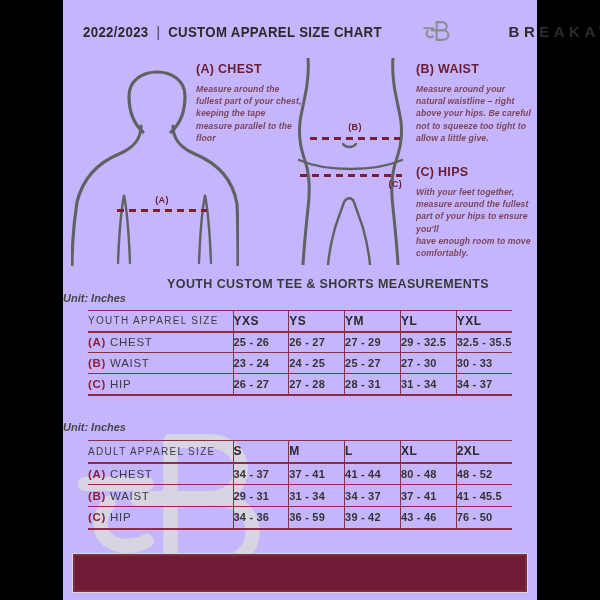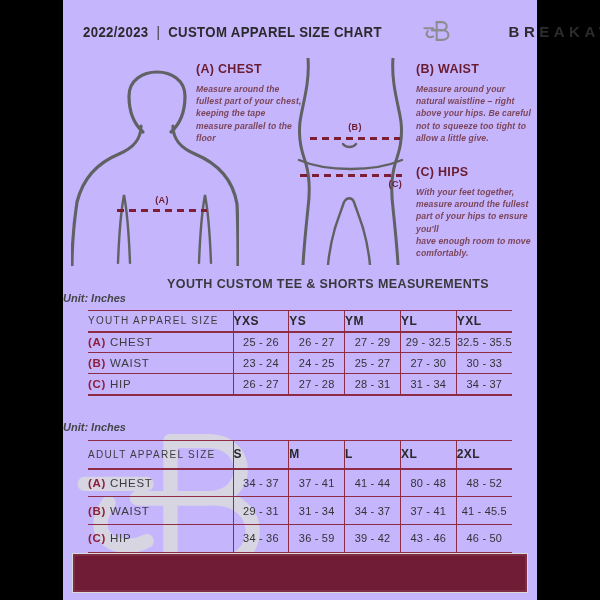--- a/index.html
+++ b/index.html
@@ -65,30 +65,30 @@
     border-top:1.2px solid #8d2c44;border-bottom:2px solid #8d2c44;
   }
   table.size th,table.size td{
     padding:0;border-left:1.2px solid #8d2c44;overflow:hidden;white-space:nowrap;
   }
   table.size th:first-child,table.size td:first-child{border-left:none;}
   table.size thead tr{border-bottom:2.6px solid #8d2c44;}
   table.size tbody tr{border-top:1.5px solid #8d2c44;}
   table.size tbody tr:first-child{border-top:none;}
   table.size tr{height:21px;}
-  table.size.adult tr{height:28px;}
+  table.size.adult tr{height:22px;}
   .col-label{width:145px;}
   th.size-h{font-size:12px;font-weight:bold;color:#29292b;letter-spacing:.5px;text-align:left;}
   th.apparel-h{
     font-size:10px;font-weight:400;color:#3d3d3f;letter-spacing:1.3px;
     text-align:left;padding-left:12px;
   }
   td.row-label{font-size:11.5px;text-align:left;padding-left:12px;color:#3b3b3d;letter-spacing:.7px;}
   td.row-label .pfx{color:#8d1f38;font-weight:bold;margin-right:4px;}
-  td.val{font-size:11px;color:#333335;text-align:center;letter-spacing:.2px;}
+  td.val{font-size:11px;color:#333335;text-align:left;letter-spacing:.2px;font-weight:bold;}
   
   .footer-bar{
     position:absolute;left:10px;top:554px;width:454px;height:38px;
     background:#701c37;border:2px solid #7e2d45;box-sizing:border-box;
     box-shadow:0 0 0 1px #d9d9db;
   }
 </style>
 </head>
 <body>
 
@@ -251,21 +251,21 @@
           <td class="val">34 - 37</td>
           <td class="val">37 - 41</td>
           <td class="val">41 - 45.5</td>
         </tr>
         <tr>
           <td class="row-label"><span class="pfx">(C)</span><span>HIP</span></td>
           <td class="val">34 - 36</td>
           <td class="val">36 - 59</td>
           <td class="val">39 - 42</td>
           <td class="val">43 - 46</td>
-          <td class="val">46 - 50</td>
+          <td class="val">76 - 50</td>
         </tr>
       </tbody>
     </table>
 
     <div class="footer-bar"></div>
 
   </div>
 </div>
 
 </body></html>

